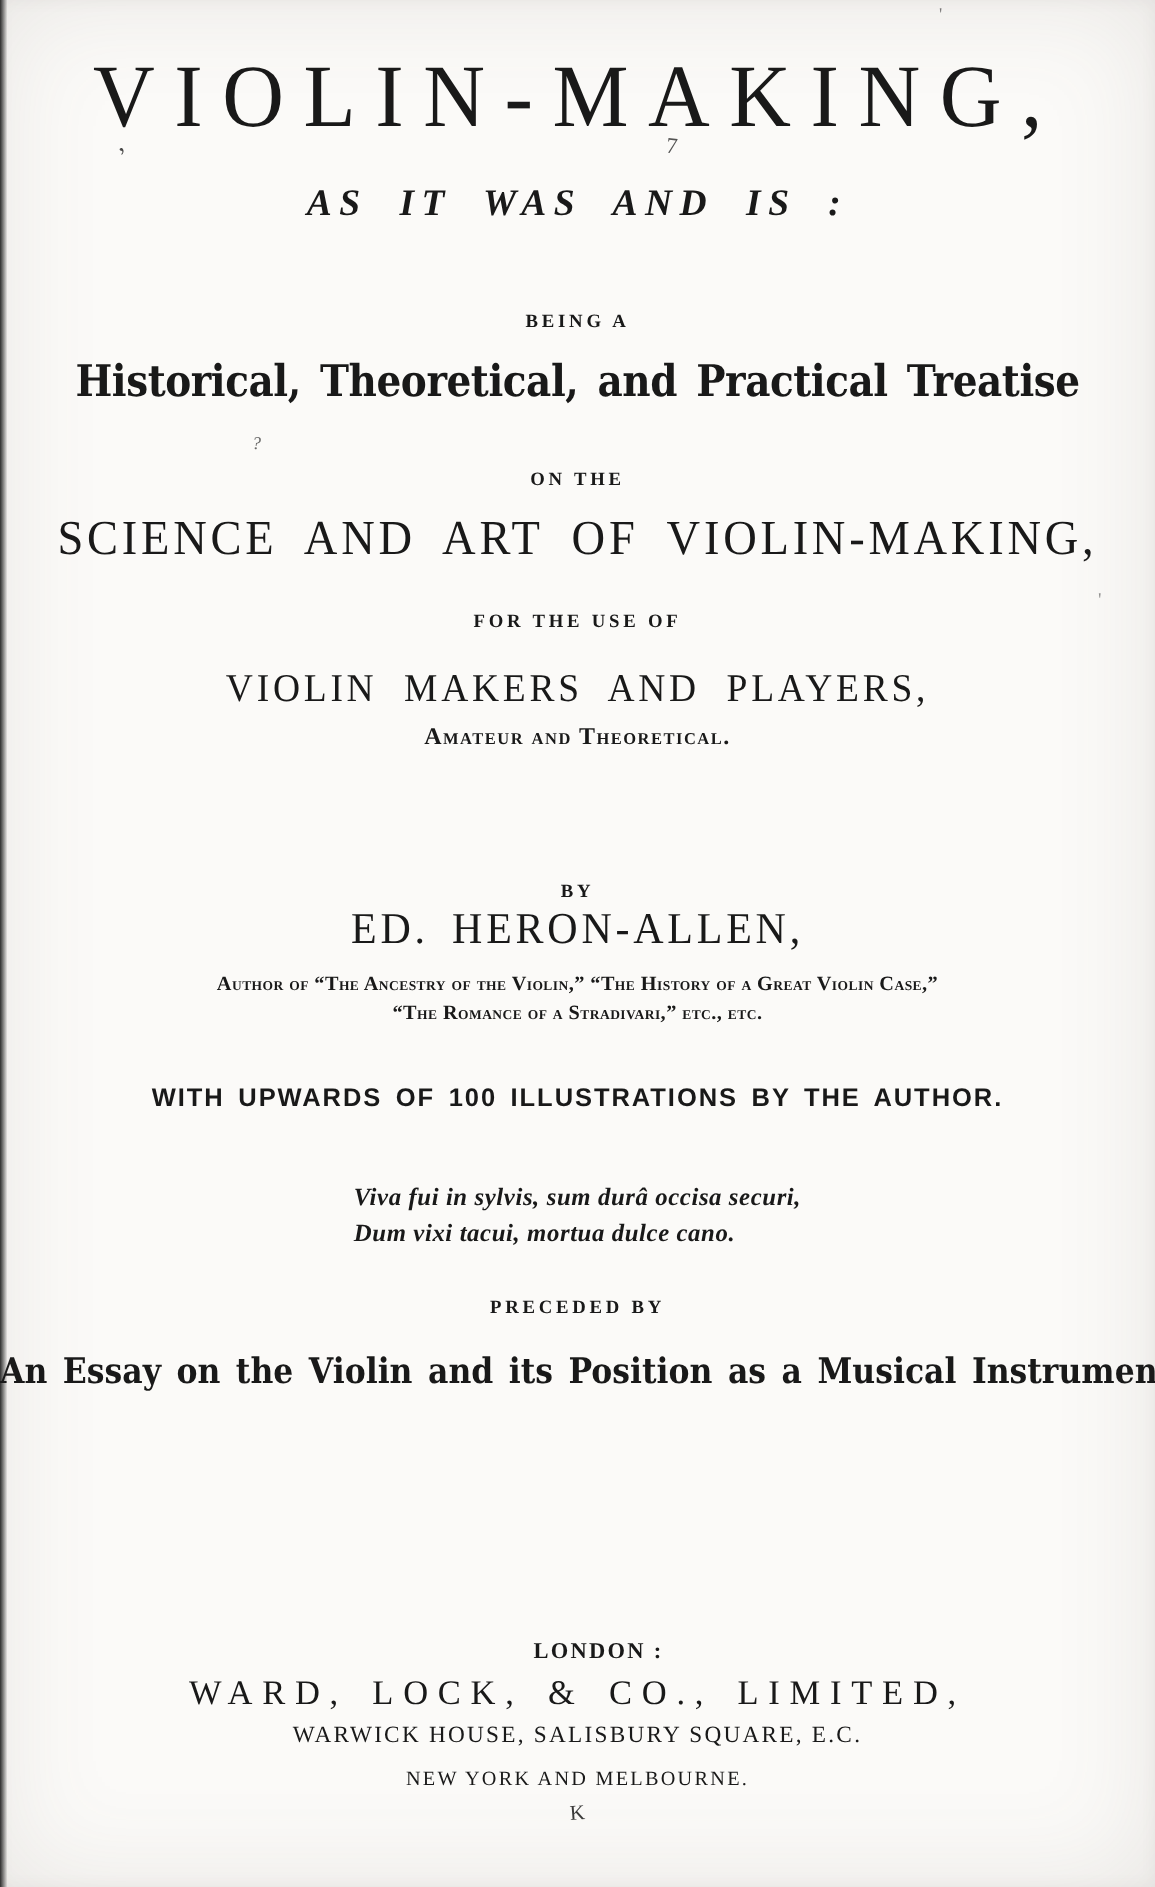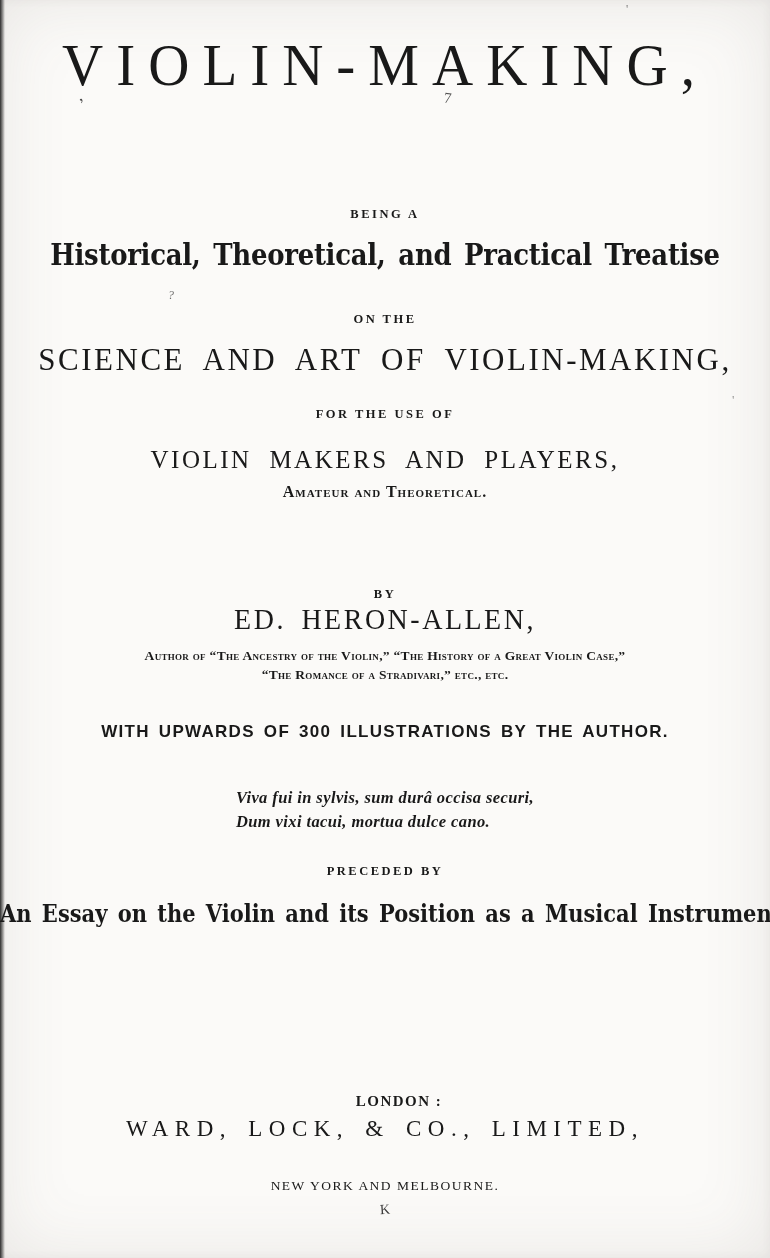--- a/index.html
+++ b/index.html
@@ -168,48 +168,50 @@
   .art-right     { left: 732px; top: 392px; font-size: 13px; opacity: 0.5; }
 </style>
 </head>
 <body>
 
 <div class="page">
 
   <div class="scan-edge"></div>
 
   <div class="line main-title">VIOLIN-MAKING,</div>
+  <div class="line sub-title">AS IT WAS AND IS :</div>
 
   <div class="line tiny-caps being-a">BEING A</div>
   <div class="line blackletter treatise">Historical, Theoretical, and Practical Treatise</div>
   <div class="line tiny-caps on-the">ON THE</div>
   <div class="line science">SCIENCE AND ART OF VIOLIN-MAKING,</div>
   <div class="line tiny-caps for-use">FOR THE USE OF</div>
   <div class="line makers">VIOLIN MAKERS AND PLAYERS,</div>
   <div class="line smallcaps amateur">Amateur and Theoretical.</div>
 
   <div class="line tiny-caps by">BY</div>
   <div class="line author-name">ED. HERON-ALLEN,</div>
   <div class="line smallcaps credits credits-1">Author of “The Ancestry of the Violin,” “The History of a Great Violin Case,”</div>
   <div class="line smallcaps credits credits-2">“The Romance of a Stradivari,” etc., etc.</div>
 
-  <div class="line illustrations">WITH UPWARDS OF 300 ILLUSTRATIONS BY THE AUTHOR.</div>
+  <div class="line illustrations">WITH UPWARDS OF 100 ILLUSTRATIONS BY THE AUTHOR.</div>
 
   <div class="line epigraph-wrap">
     <span class="epigraph-inner">
       <span style="display:block">Viva fui in sylvis, sum durâ occisa securi,</span>
       <span style="display:block">Dum vixi tacui, mortua dulce cano.</span>
     </span>
   </div>
 
   <div class="line tiny-caps preceded">PRECEDED BY</div>
   <div class="line blackletter essay">An Essay on the Violin and its Position as a Musical Instrument.</div>
 
   <div class="line london">LONDON :</div>
   <div class="line publisher">WARD, LOCK, &amp; CO., LIMITED,</div>
+  <div class="line address">WARWICK HOUSE, SALISBURY SQUARE, E.C.</div>
   <div class="line branches">NEW YORK AND MELBOURNE.</div>
   <div class="line sig-mark">K</div>
 
   <span class="artifact art-under-v">‚</span>
   <span class="artifact art-under-a">7</span>
   <span class="artifact art-treatise">?</span>
   <span class="artifact art-top">'</span>
   <span class="artifact art-right">'</span>
 
 </div>

